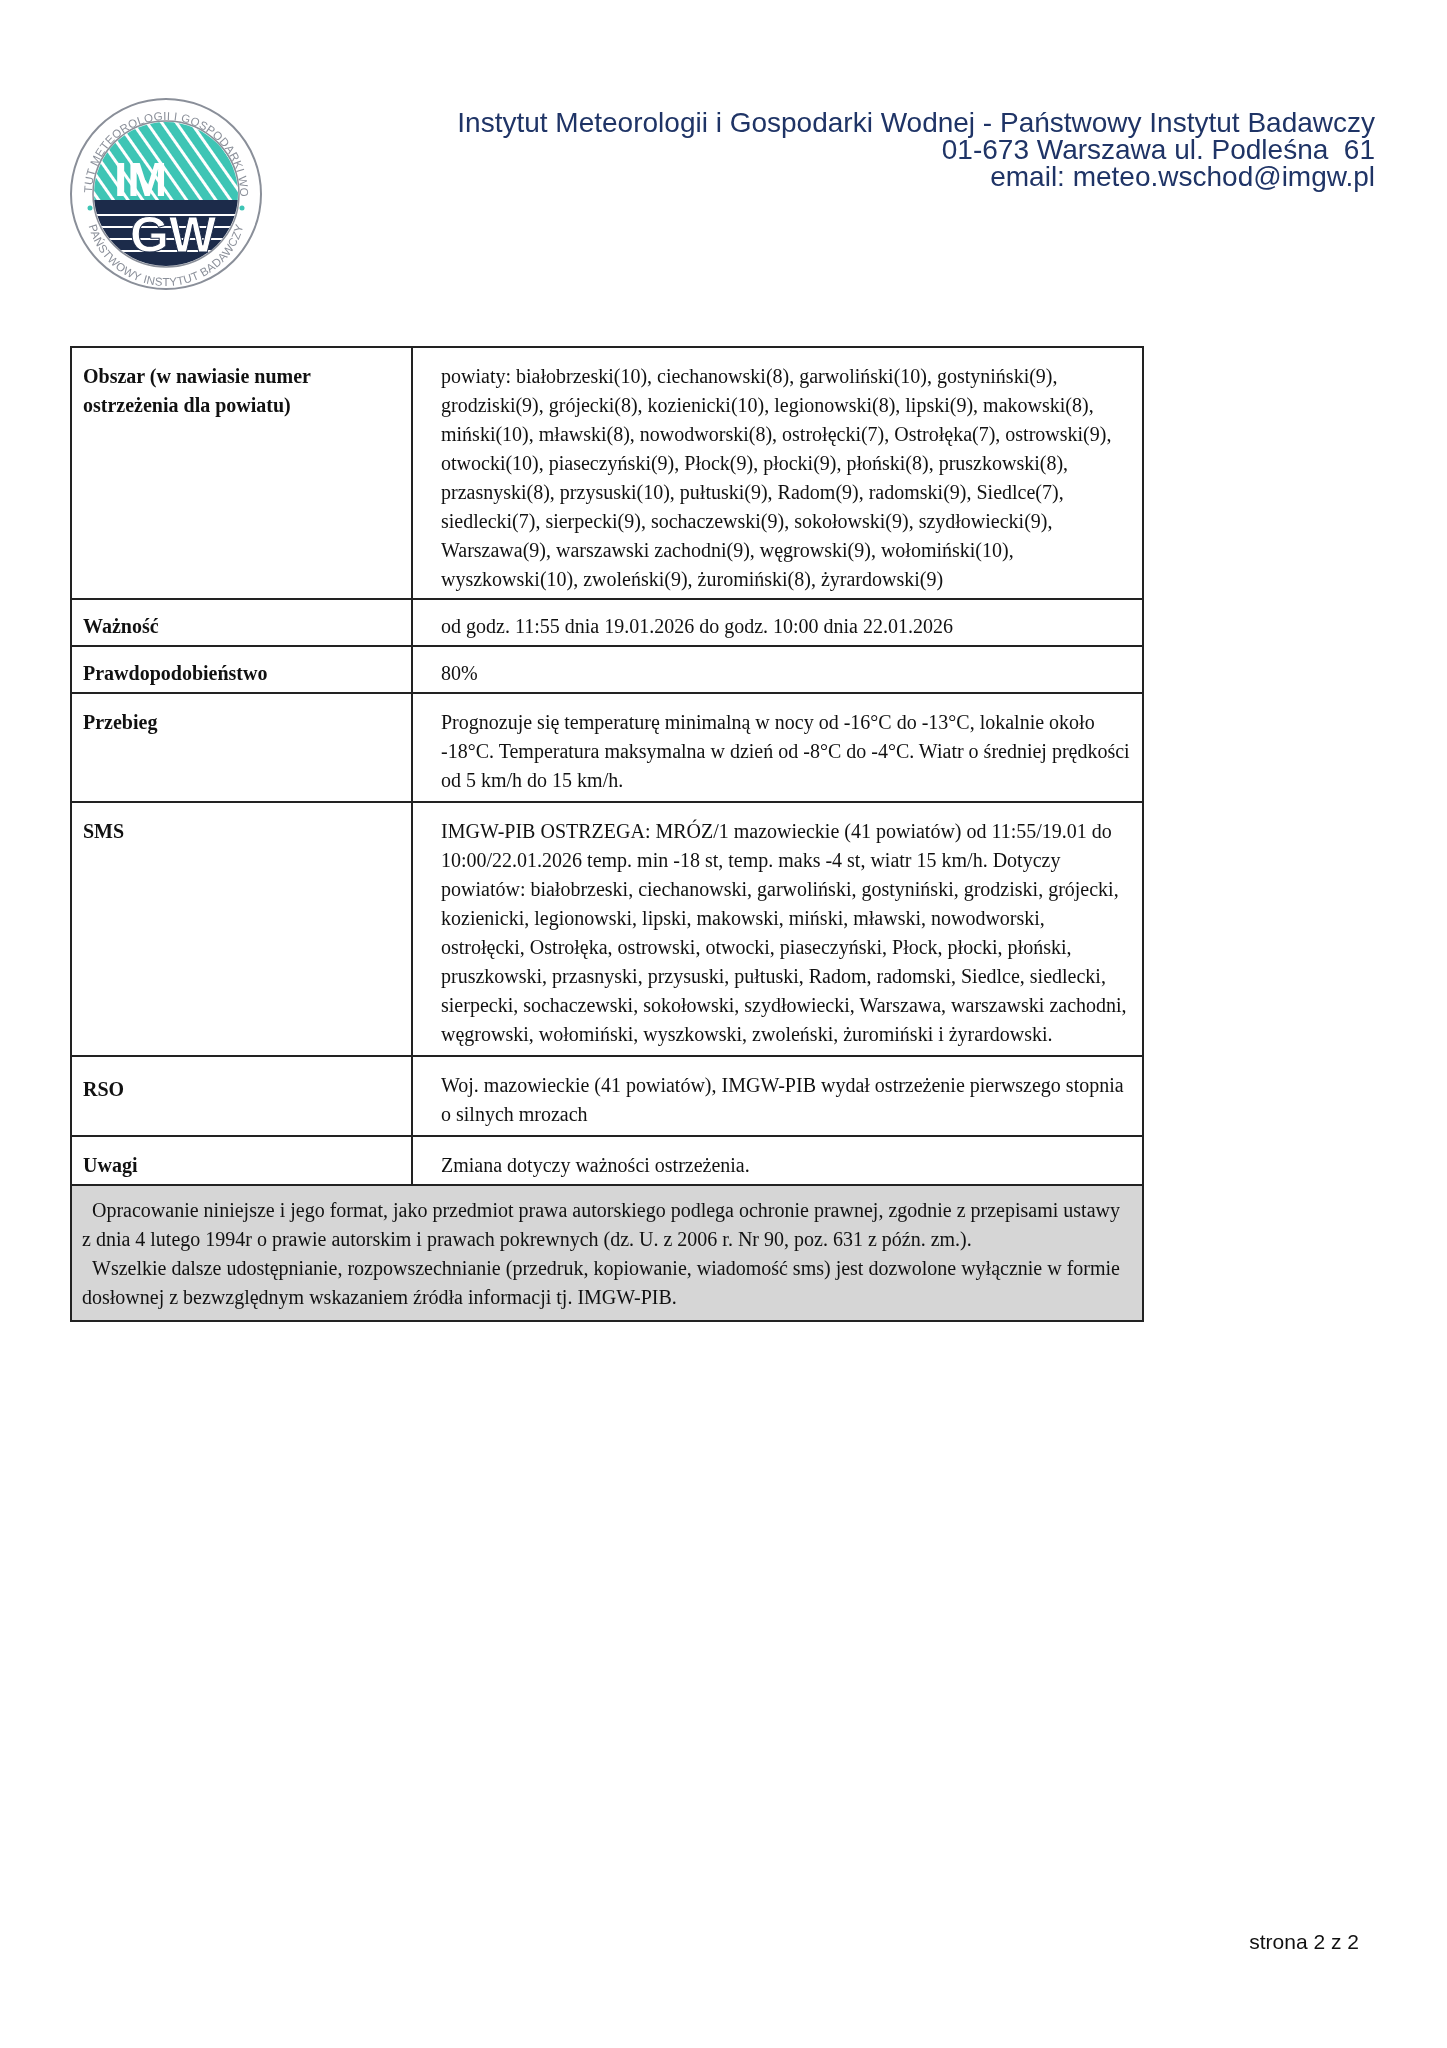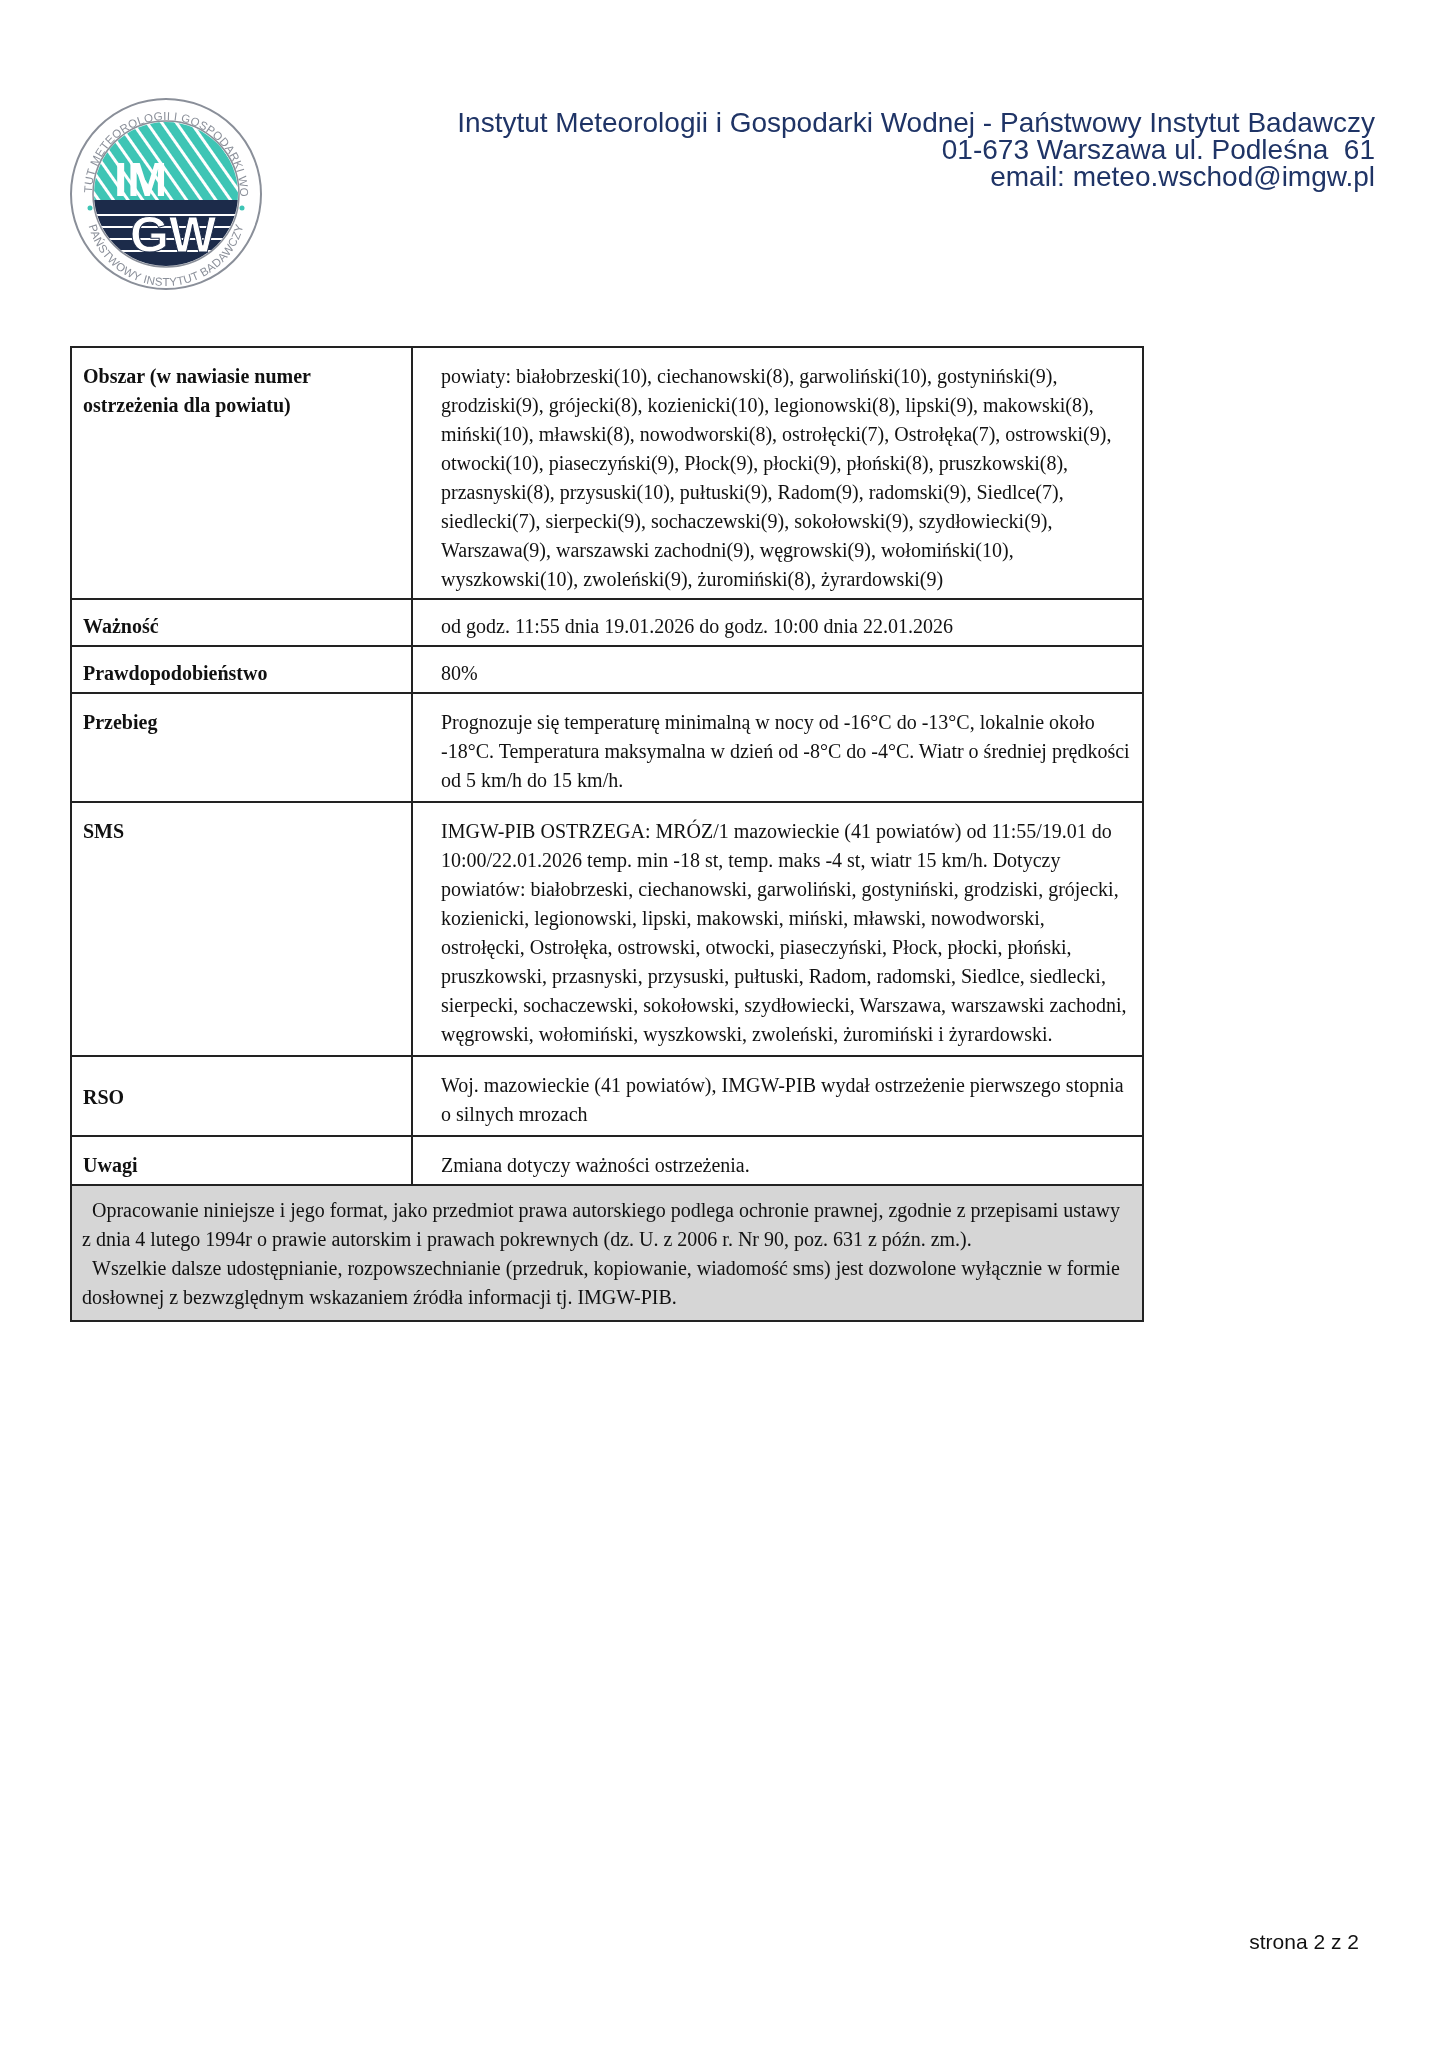--- a/index.html
+++ b/index.html
@@ -82,21 +82,21 @@
   </tr>
   <tr>
     <td class="lbl" style="padding-top:14px;">Przebieg</td>
     <td class="val" style="padding-top:14px;padding-bottom:6px;">Prognozuje się temperaturę minimalną w nocy od -16°C do -13°C, lokalnie około -18°C. Temperatura maksymalna w dzień od -8°C do -4°C. Wiatr o średniej  prędkości  od 5 km/h do 15 km/h.</td>
   </tr>
   <tr>
     <td class="lbl" style="padding-top:14px;">SMS</td>
     <td class="val" style="padding-top:14px;padding-bottom:6px;">IMGW-PIB OSTRZEGA: MRÓZ/1 mazowieckie (41 powiatów) od 11:55/19.01 do 10:00/22.01.2026 temp. min -18 st, temp. maks -4 st, wiatr 15 km/h. Dotyczy powiatów: białobrzeski, ciechanowski, garwoliński, gostyniński, grodziski, grójecki, kozienicki, legionowski, lipski, makowski, miński, mławski, nowodworski, ostrołęcki, Ostrołęka, ostrowski, otwocki, piaseczyński, Płock, płocki, płoński, pruszkowski, przasnyski, przysuski, pułtuski, Radom, radomski, Siedlce, siedlecki, sierpecki, sochaczewski, sokołowski, szydłowiecki, Warszawa, warszawski zachodni, węgrowski, wołomiński, wyszkowski, zwoleński, żuromiński i żyrardowski.</td>
   </tr>
   <tr>
-    <td class="lbl" style="padding-top:26px;margin-top:19px;">RSO</td>
+    <td class="lbl" style="padding-top:18px;margin-top:19px;">RSO</td>
     <td class="val" style="padding-top:14px;padding-bottom:6px;">Woj. mazowieckie (41 powiatów), IMGW-PIB wydał ostrzeżenie pierwszego stopnia o silnych mrozach</td>
   </tr>
   <tr>
     <td class="lbl" style="padding-top:14px;padding-bottom:4px;">Uwagi</td>
     <td class="val" style="padding-top:14px;padding-bottom:4px;">Zmiana dotyczy ważności  ostrzeżenia.</td>
   </tr>
   <tr>
     <td class="foot" colspan="2">
       <p>&nbsp;&nbsp;<span>Opracowanie niniejsze i jego format, jako przedmiot prawa autorskiego podlega ochronie prawnej, zgodnie z przepisami ustawy z dnia 4 lutego 1994r o prawie autorskim i prawach pokrewnych (dz. U. z 2006 r. Nr 90, poz. 631 z późn.  zm.).</span></p>
       <p>&nbsp;&nbsp;<span>Wszelkie dalsze udostępnianie, rozpowszechnianie (przedruk, kopiowanie, wiadomość   sms) jest dozwolone wyłącznie w formie dosłownej z bezwzględnym wskazaniem źródła  informacji tj. IMGW-PIB.</span></p>

